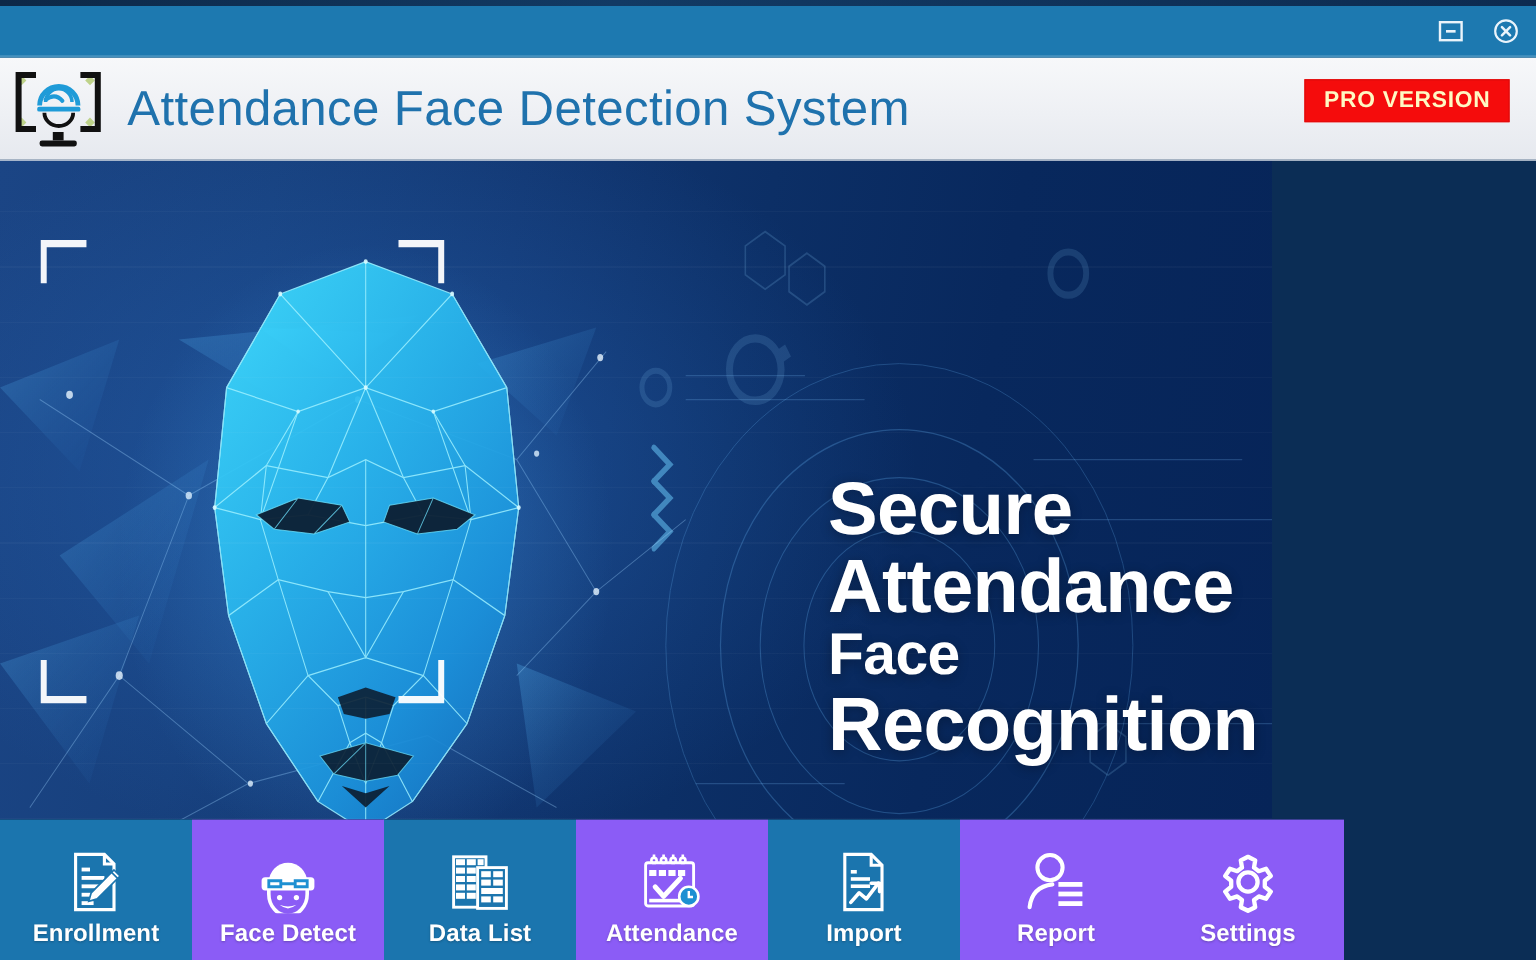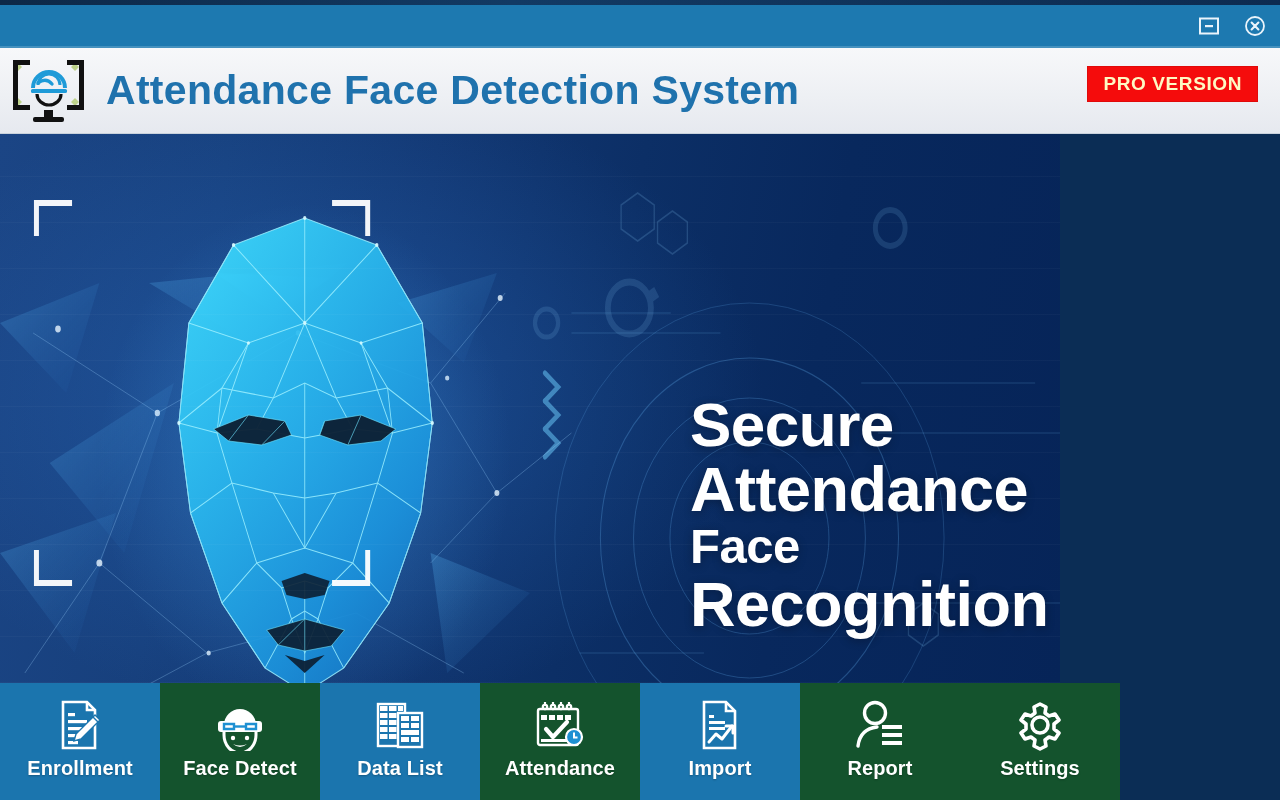--- a/index.html
+++ b/index.html
@@ -59,21 +59,21 @@
     border-bottom: 1px solid #c9d2dc;
   }
   .logo {
     width: 86px; height: 70px;
     margin-left: 6px; margin-right: 14px;
     flex: 0 0 auto;
     display:flex; align-items:center; justify-content:center;
   }
   .app-title {
     font-size: 41px;
-    font-weight: bold;
+    font-weight: normal;
     color: #1f72ad;
     letter-spacing: 0.3px;
     white-space: nowrap;
     line-height: 1;
   }
   .pro-badge {
     position: absolute; right: 22px; top: 18px;
     background: #f50c0c;
     color: #fef9c3;
     font-size: 19px;
@@ -148,24 +148,24 @@
     display:flex;
     z-index: 20;
   }
   .navitem{
     width:160px; height:117px;
     display:flex; flex-direction:column;
     align-items:center; justify-content:flex-start;
     cursor:pointer;
     position:relative;
     box-sizing:border-box;
-    padding-top: 14px;
+    padding-top: 24px;
   }
   .navitem.dark{ background:#1b75ae; }
-  .navitem.light{ background:#14532d; }
+  .navitem.light{ background:#8b5cf6; }
   .nav-icon{
     height:56px; width:60px;
     display:flex; align-items:center; justify-content:center;
     margin-bottom: 4px;
   }
   .nav-icon svg{ display:block; }
   .nav-label{
     color:#ffffff;
     font-size:20px;
     font-weight:bold;

